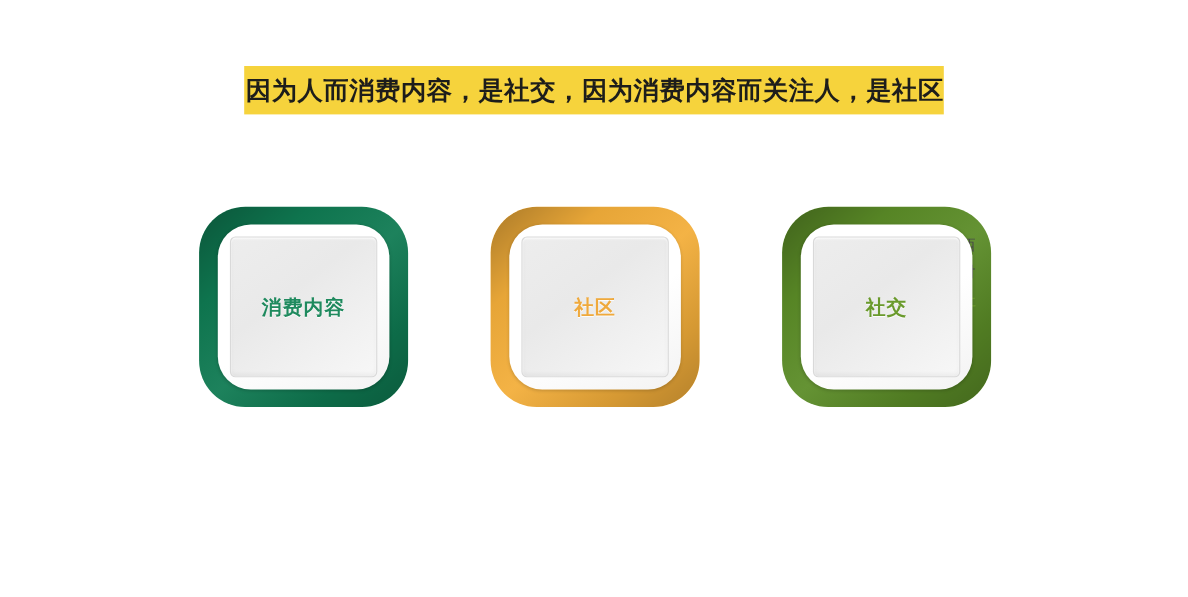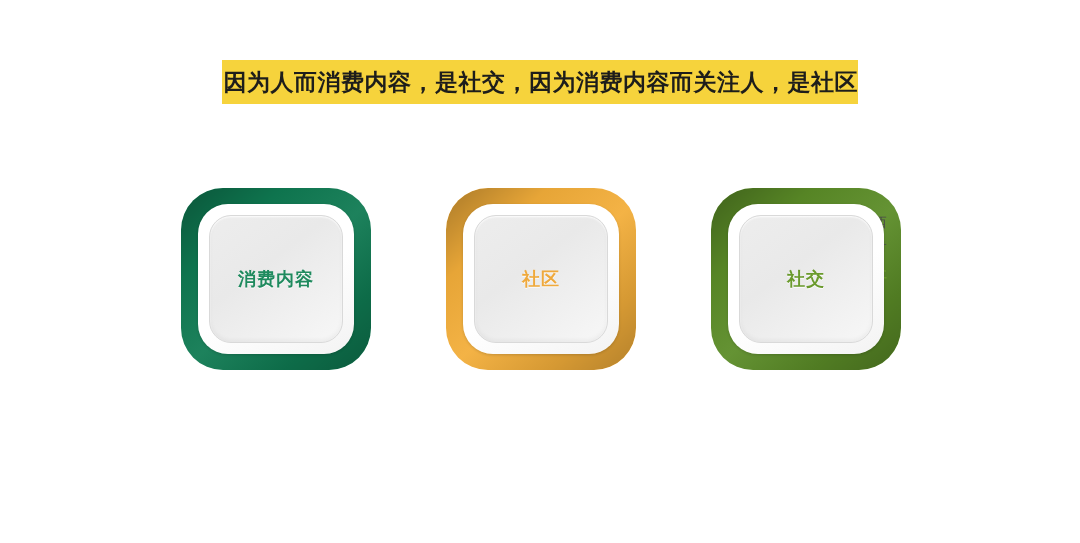--- a/index.html
+++ b/index.html
@@ -94,21 +94,21 @@
     z-index: 2;
   }
 
   
   .face {
     position: absolute;
     left: 11px;
     top: 11px;
     right: 11px;
     bottom: 11px;
-    border-radius: 22px;
+    border-radius: 5px;
     background: linear-gradient(143deg, #ededed 0%, #e9e9e9 40%, #f7f7f7 100%);
     border: 1px solid #d9d9d9;
     box-sizing: border-box;
     box-shadow: inset 0 1px 2px rgba(255,255,255,0.95),
                 inset 0 -2px 4px rgba(0,0,0,0.05);
     display: flex;
     align-items: center;
     justify-content: center;
   }
   .face-label {

